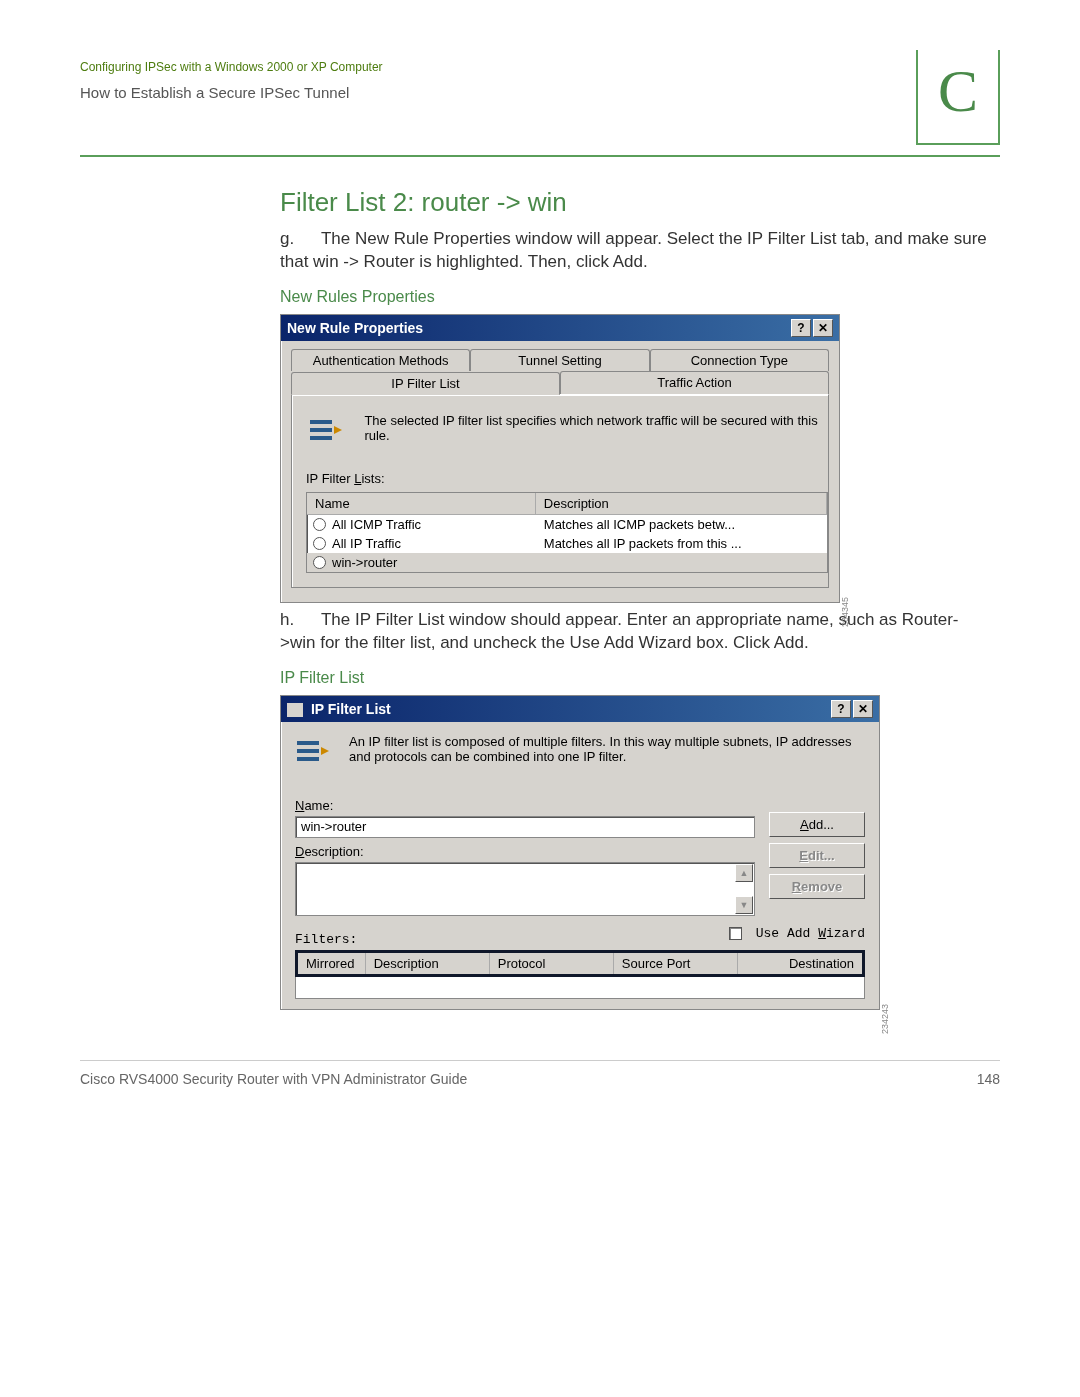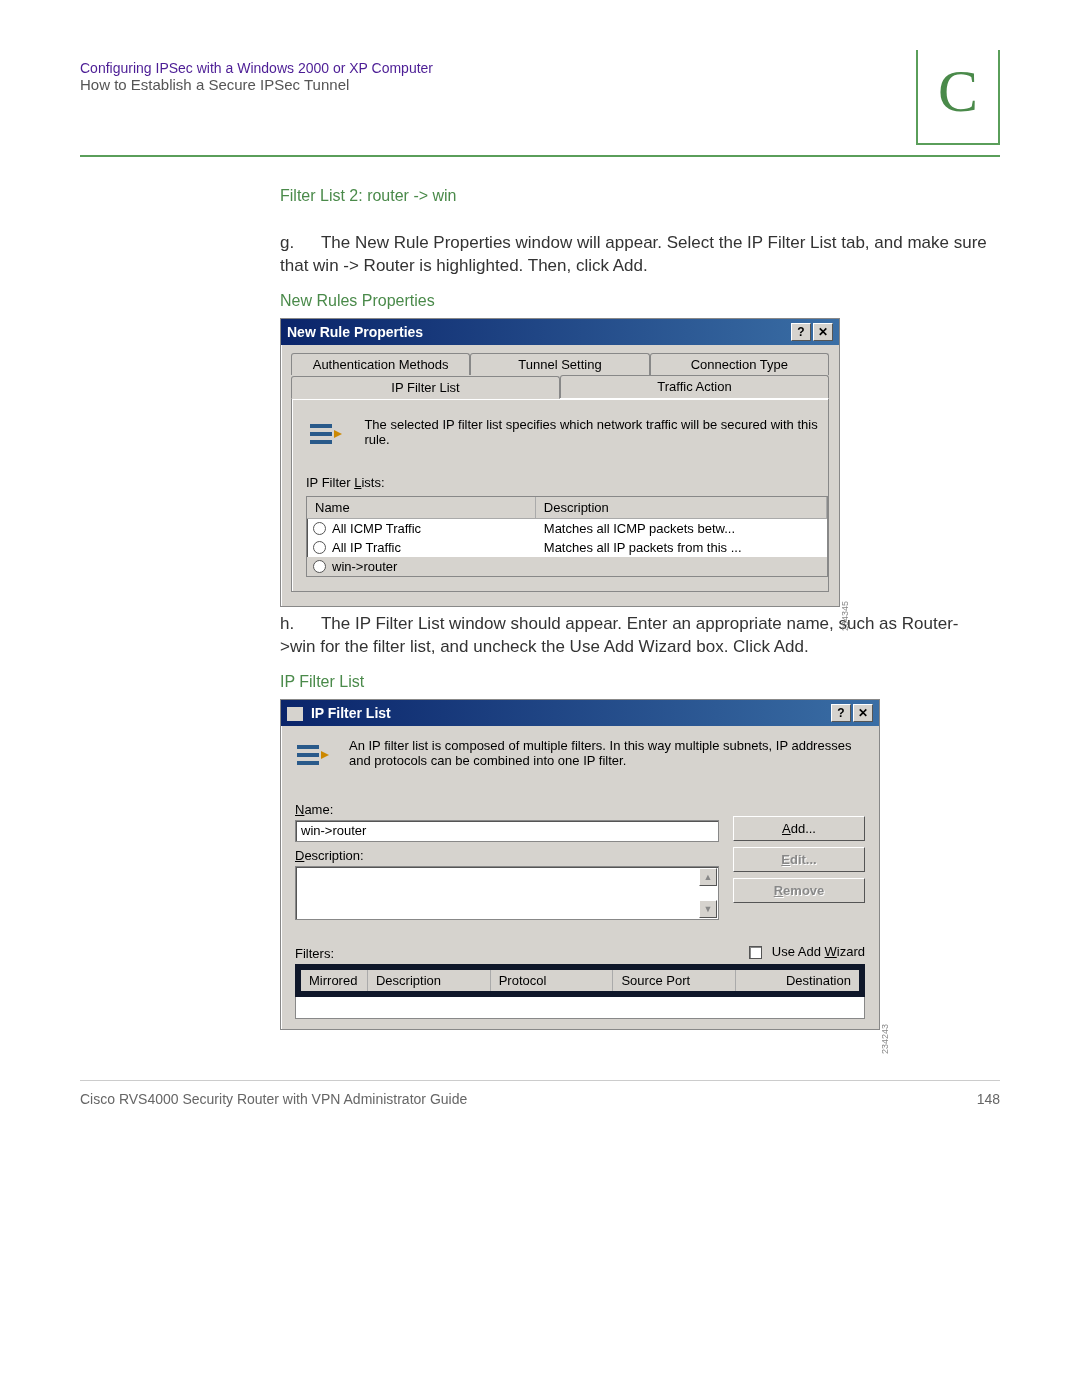--- a/index.html
+++ b/index.html
@@ -17,23 +17,23 @@
   .header-row {
     display: flex;
     justify-content: space-between;
     align-items: flex-start;
     border-bottom: 2px solid #5a9e5a;
     padding-bottom: 10px;
     margin-bottom: 30px;
   }
   .header-text { flex: 1; }
   .header-title {
-    color: #4c1d95;
-    font-size: 14px;
-    margin-bottom: 0;
+    color: #4d7c0f;
+    font-size: 12px;
+    margin-bottom: 10px;
   }
   .header-sub {
     color: #555;
     font-size: 15px;
   }
   .appendix-box {
     border: 2px solid #5a9e5a;
     border-top: none;
     padding: 10px 20px 20px 20px;
     height: 95px;
@@ -47,22 +47,22 @@
     font-size: 60px;
     font-family: Georgia, serif;
     font-weight: normal;
   }
   .content {
     margin-left: 200px;
     margin-right: 10px;
   }
   .section-heading {
     color: #4a8a4a;
-    font-size: 16px;
-    margin: 18px 0 27px 0;
+    font-size: 26px;
+    margin: 18px 0 10px 0;
   }
   .caption {
     color: #4a8a4a;
     font-size: 16px;
     margin: 14px 0 8px 0;
   }
   .body-text {
     color: #333;
     font-size: 17px;
     line-height: 1.35;
@@ -196,37 +196,37 @@
     position: relative;
   }
   .sbbtn {
     position: absolute; right: 1px; width: 18px; height: 18px;
     background: #d6d3ce;
     border: 1px solid #fff; border-right-color:#555; border-bottom-color:#555;
     display:flex;align-items:center;justify-content:center;font-size:9px;color:#888;
   }
   .d2-row { display: flex; gap: 14px; }
   .d2-left { flex: 1; }
-  .d2-right { width: 132px; display:flex; flex-direction:column; gap:6px; padding-top: 20px;}
+  .d2-right { width: 96px; display:flex; flex-direction:column; gap:6px; padding-top: 20px;}
   .winbtn {
     background: #d6d3ce;
     border: 1px solid #fff;
     border-right-color:#555; border-bottom-color:#555;
     padding: 4px 0;
     text-align: center;
     font-size: 13px;
     cursor: pointer;
   }
   .winbtn.disabled { color: #888; text-shadow: 1px 1px 0 #fff; font-weight: bold; }
-  .filters-row { display:flex; justify-content:space-between; align-items:center; margin-top:20px;}
+  .filters-row { display:flex; justify-content:space-between; margin-top:10px;font-family:Liberation Mono, monospace;}
   .chk {
     width:13px;height:13px;border:1px solid #555;background:#fff;
     box-shadow: inset 1px 1px 0 #888;display:inline-block;vertical-align:middle;margin-right:6px;
   }
-  .grid-head { display:flex; background:#d6d3ce; border:6px solid #0f172a;}
+  .grid-head { display:flex; background:#d6d3ce; border:3px solid #0f172a;}
   .gh { padding:3px 8px; border-right:1px solid #aaa; font-size:13px;}
   .ghA{width:12%;} .ghB{width:22%;} .ghC{width:22%;} .ghD{width:22%;} .ghE{width:22%;text-align:right;border-right:none;}
   .grid-body { background:#fff; border:1px solid #888; border-top:none; height:22px;}
 
   .footer {
     display: flex;
     justify-content: space-between;
     border-top: 1px solid #ccc;
     margin-top: 50px;
     padding-top: 10px;

